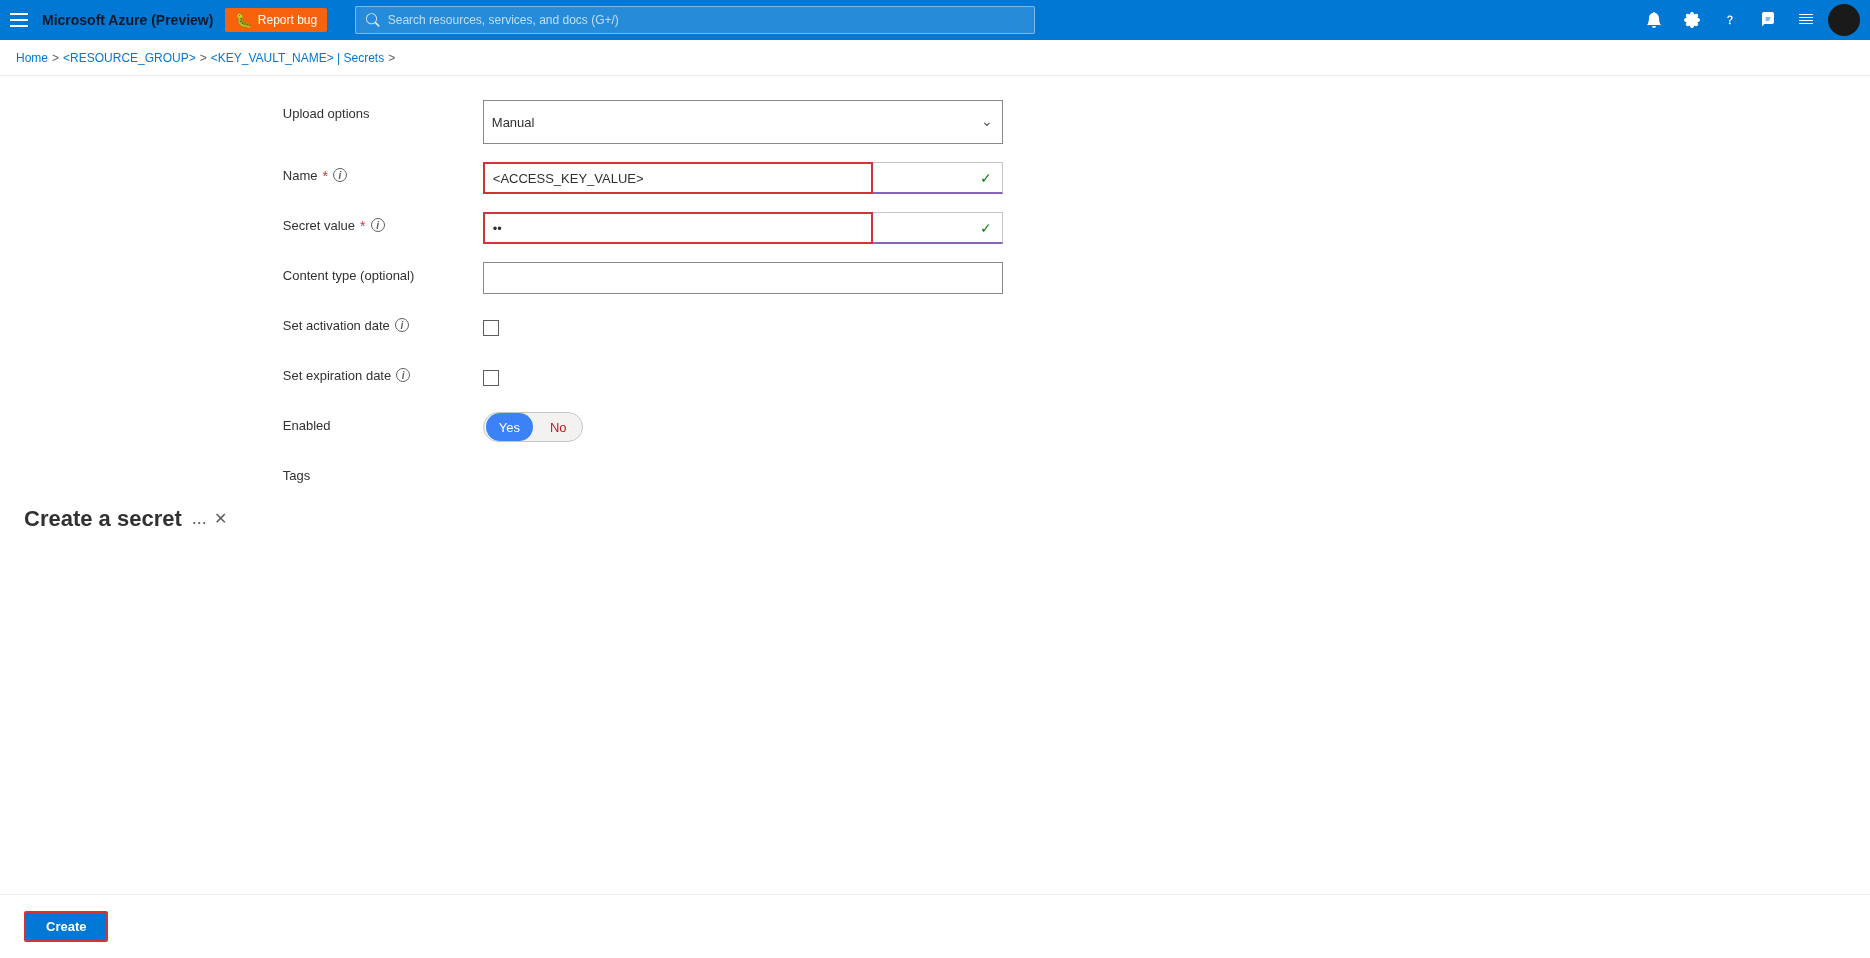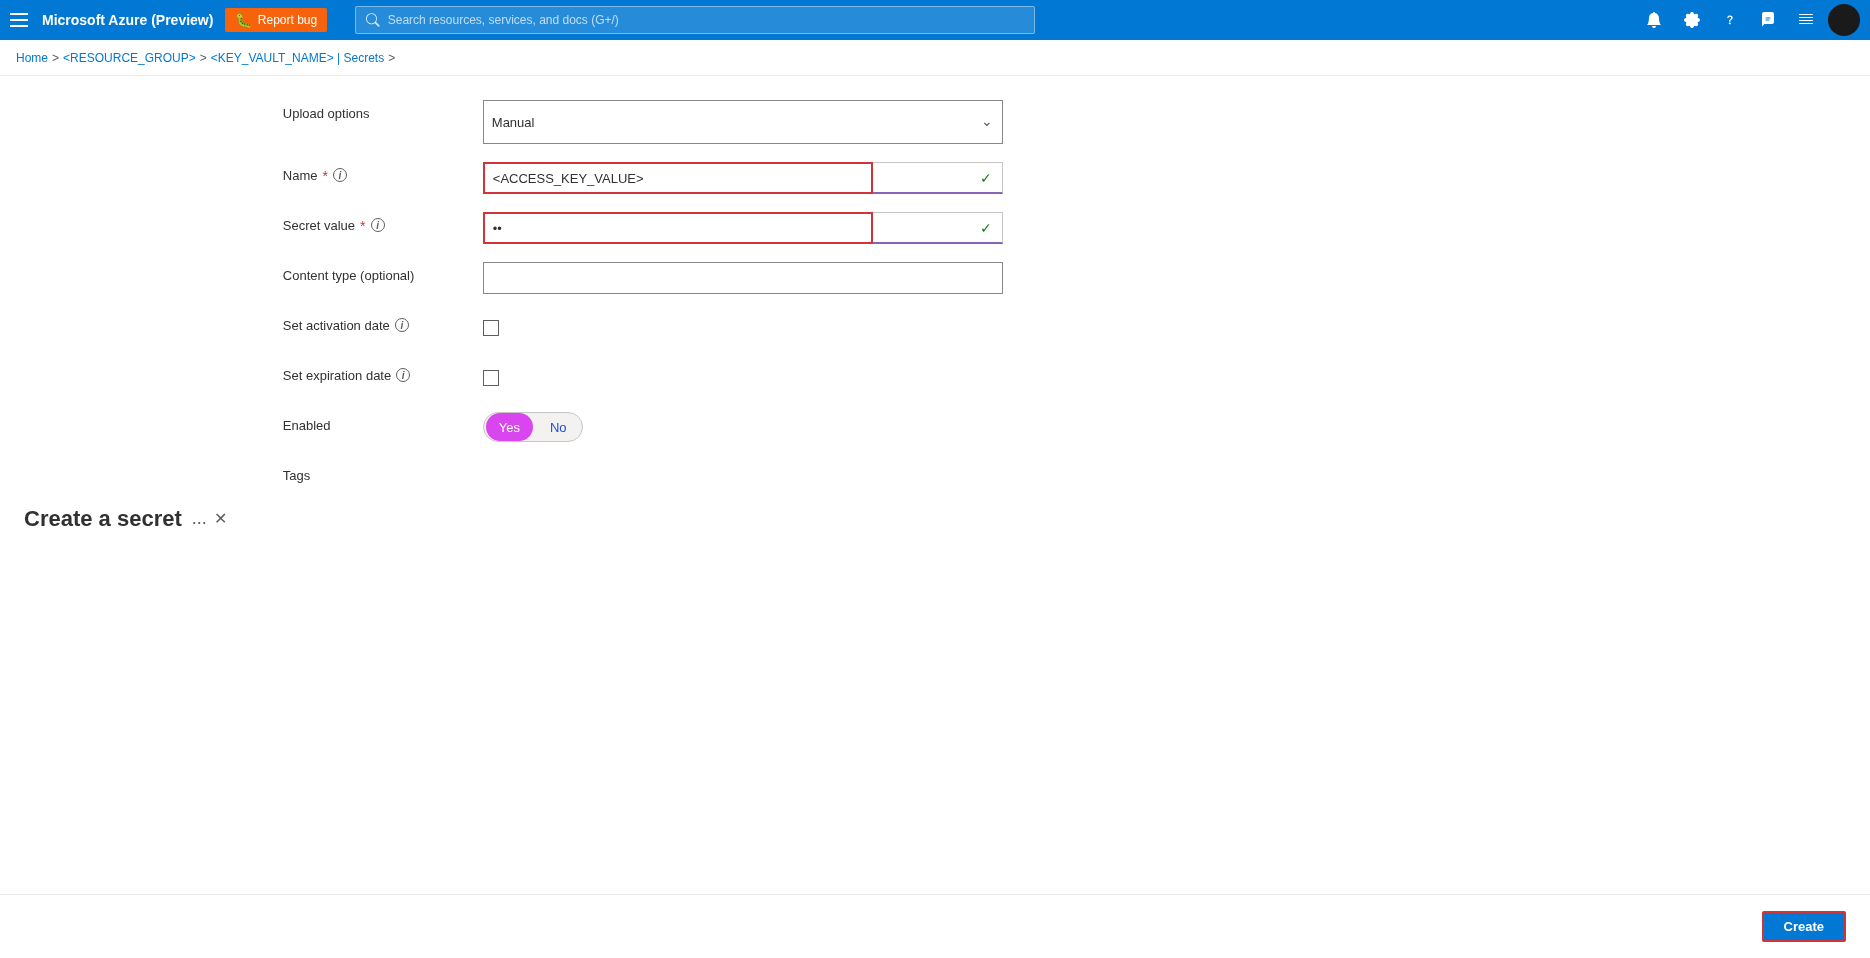--- a/index.html
+++ b/index.html
@@ -16,21 +16,21 @@
       color: white;
     }
     .topnav-hamburger {
       width: 20px; height: 20px; cursor: pointer;
       display: flex; flex-direction: column; justify-content: center; gap: 4px;
     }
     .topnav-hamburger span {
       display: block; width: 18px; height: 2px; background: white;
     }
     .topnav-brand {
-      font-size: 14px; font-weight: 600; color: #ffffff; margin-left: 4px;
+      font-size: 14px; font-weight: 600; color: #0f172a; margin-left: 4px;
       white-space: nowrap;
     }
     .topnav-bug-btn {
       background: #f7630c; color: white; border: none; border-radius: 2px;
       padding: 4px 10px; font-size: 12px; cursor: pointer; display: flex; align-items: center; gap: 5px;
       margin-left: 4px;
     }
     .bug-icon { font-size: 14px; }
     .topnav-search {
       flex: 1; max-width: 680px; margin: 0 20px;
@@ -158,33 +158,32 @@
     
     .toggle-group {
       display: flex; align-items: center; border: 1px solid #c8c6c4; border-radius: 16px;
       overflow: hidden; background: #f3f2f1; width: 100px; height: 30px;
     }
     .toggle-option {
       flex: 1; height: 100%; display: flex; align-items: center; justify-content: center;
       font-size: 13px; cursor: pointer; border-radius: 14px; transition: all 0.15s;
     }
     .toggle-option.active {
-      background: #d946ef; color: white; border-radius: 14px; margin: 2px;
-    }
-    .toggle-option.inactive { color: #1d4ed8; }
+      background: #3b82f6; color: white; border-radius: 14px; margin: 2px;
+    }
+    .toggle-option.inactive { color: #b91c1c; }
 
     
     .tags-link { color: #0078d4; text-decoration: none; font-size: 13px; cursor: pointer; }
 
     
     .page-footer {
       padding: 16px 24px; border-top: 1px solid #edebe9; display: flex; align-items: center; gap: 10px;
       position: absolute; bottom: 0; left: 0; width: 100%;
       background: white;
-      justify-content: flex-end;
     }
     .create-btn {
       background: #0078d4; color: white; border: 2px solid #d13438; border-radius: 2px;
       padding: 6px 20px; font-size: 13px; cursor: pointer; font-weight: 600;
     }
   </style>
 </head>
 <body>
 
 <div class="topnav">

